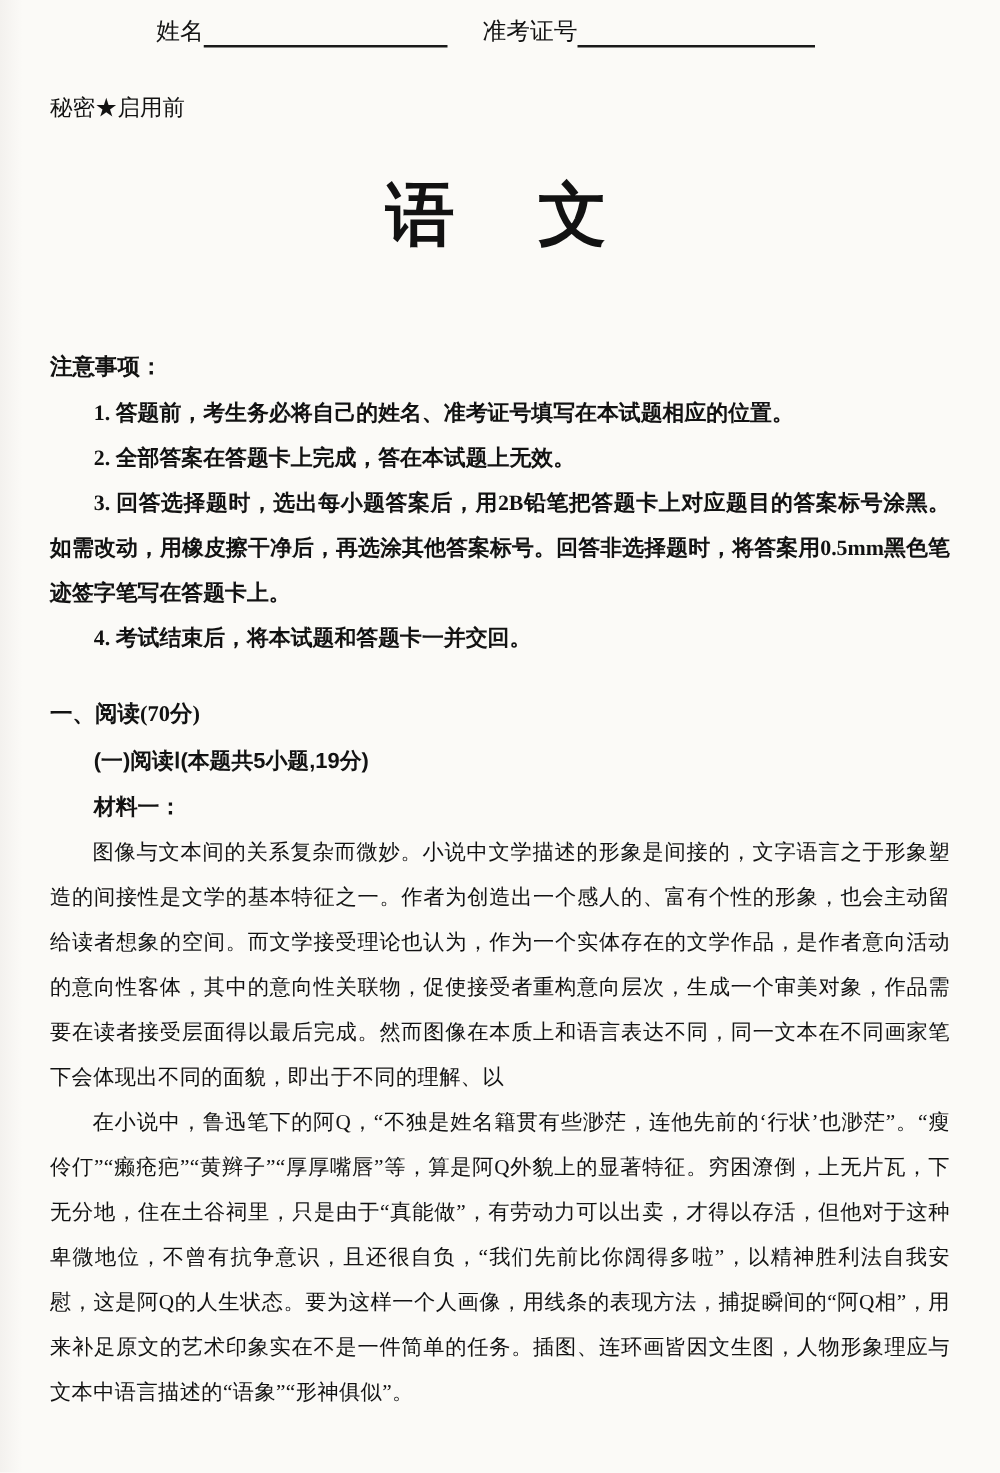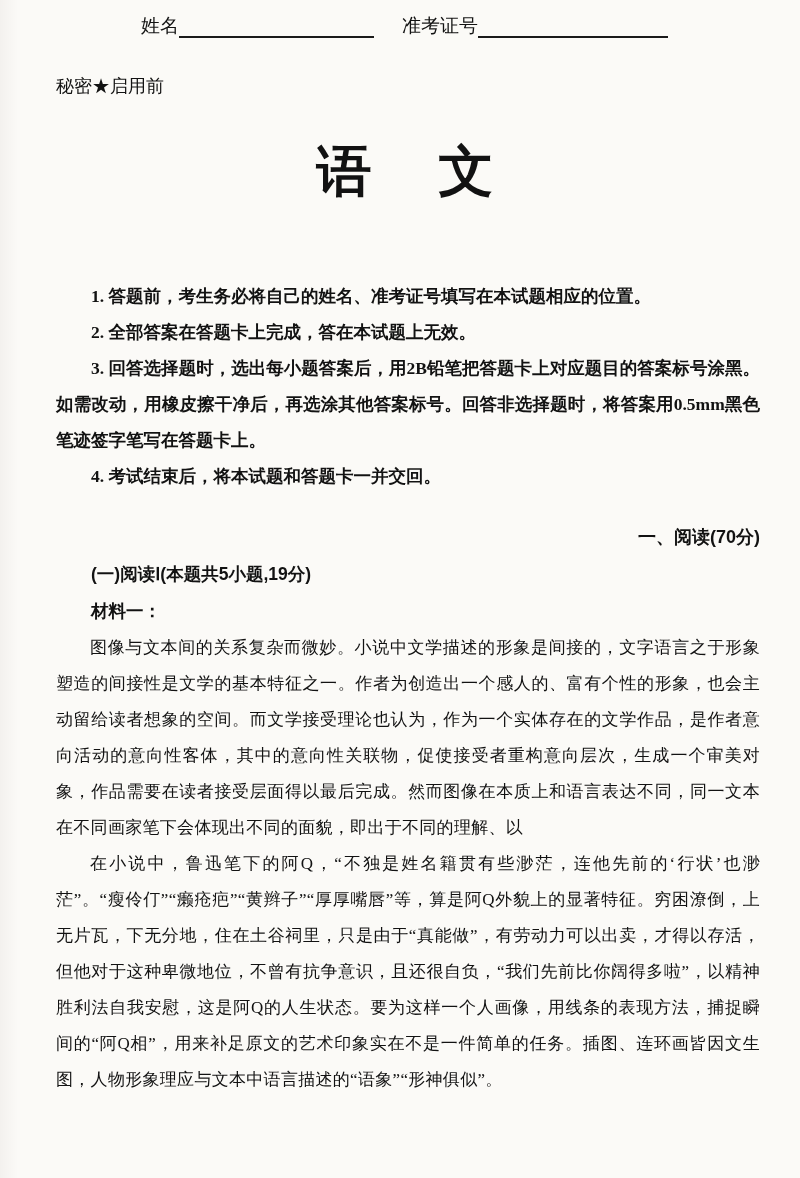--- a/index.html
+++ b/index.html
@@ -12,21 +12,21 @@
     background: #fbfaf7;
     color: #121212;
     font-family: "Liberation Serif", serif;
     position: relative;
     overflow: hidden;
   }
   .page {
     box-sizing: border-box;
     width: 800px;
     height: 1178px;
-    padding: 14px 40px 0 56px;
+    padding: 14px 40px 0 40px;
     background: linear-gradient(90deg, #f3f1ee 0, #fbfaf7 18px);
     position: relative;
   }
   
   .top-row {
     display: flex;
     align-items: flex-end;
     margin-left: 85px;
     font-size: 19px;
     line-height: 24px;
@@ -74,26 +74,25 @@
     font-weight: 600;
     line-height: 36px;
     text-indent: 2em;
     text-align: justify;
   }
 
   .reading {
     margin-top: 24px;
   }
   .sec-h1 {
-    font-family: Liberation Sans, sans-serif;
+    font-family: Liberation Serif, serif;
     font-weight: 700;
     font-size: 18px;
     line-height: 38px;
     margin: 0;
-    text-align: right;
   }
   .sec-h2 {
     font-family: "Liberation Sans", sans-serif;
     font-weight: 700;
     font-size: 17.5px;
     line-height: 37px;
     margin: 0;
     text-indent: 2em;
   }
   .sec-instruction {
@@ -139,20 +138,21 @@
     <span class="blank name-blank"></span>
     <span class="label">准考证号</span>
     <span class="blank id-blank"></span>
   </div>
 
   <div class="secret">秘密★启用前</div>
 
   <h1 class="title">语　文</h1>
 
   <div class="notice">
+    <div class="notice-head">注意事项：</div>
     <p class="notice-item">1. 答题前，考生务必将自己的姓名、准考证号填写在本试题相应的位置。</p>
     <p class="notice-item">2. 全部答案在答题卡上完成，答在本试题上无效。</p>
     <p class="notice-item">3. 回答选择题时，选出每小题答案后，用2B铅笔把答题卡上对应题目的答案标号涂黑。如需改动，用橡皮擦干净后，再选涂其他答案标号。回答非选择题时，将答案用0.5mm黑色笔迹签字笔写在答题卡上。</p>
     <p class="notice-item">4. 考试结束后，将本试题和答题卡一并交回。</p>
   </div>
 
   <div class="reading">
     <p class="sec-h1">一、阅读(70分)</p>
     <p class="sec-h2">(一)阅读Ⅰ(本题共5小题,19分)</p>
     <p class="material-label">材料一：</p>

